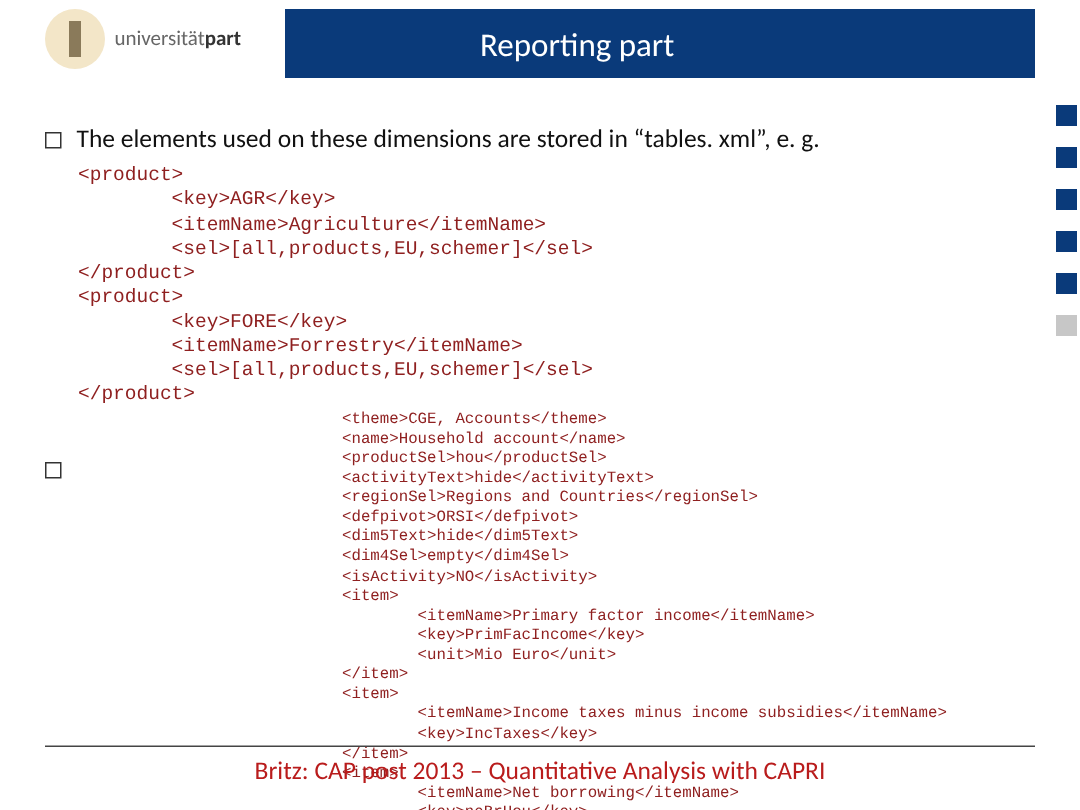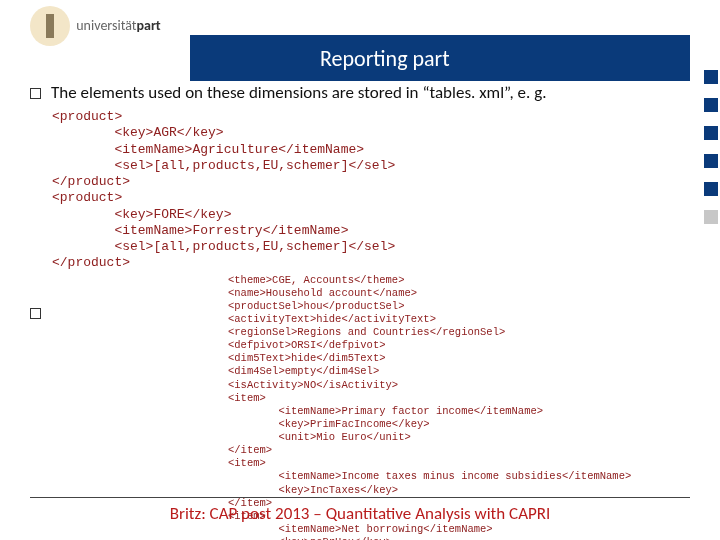--- a/index.html
+++ b/index.html
@@ -16,21 +16,20 @@
     top: 6px;
     left: 190px;
     width: 500px;
     height: 46px;
     background: #0a3a7a;
     color: #fff;
     font-size: 22px;
     display: flex;
     align-items: center;
     padding-left: 130px;
-    margin-top: 29px;
   }
   .logo {
     position: absolute;
     top: 6px;
     left: 30px;
     font-size: 10px;
     color: #666;
     line-height: 1;
   }
   .logo-building {

